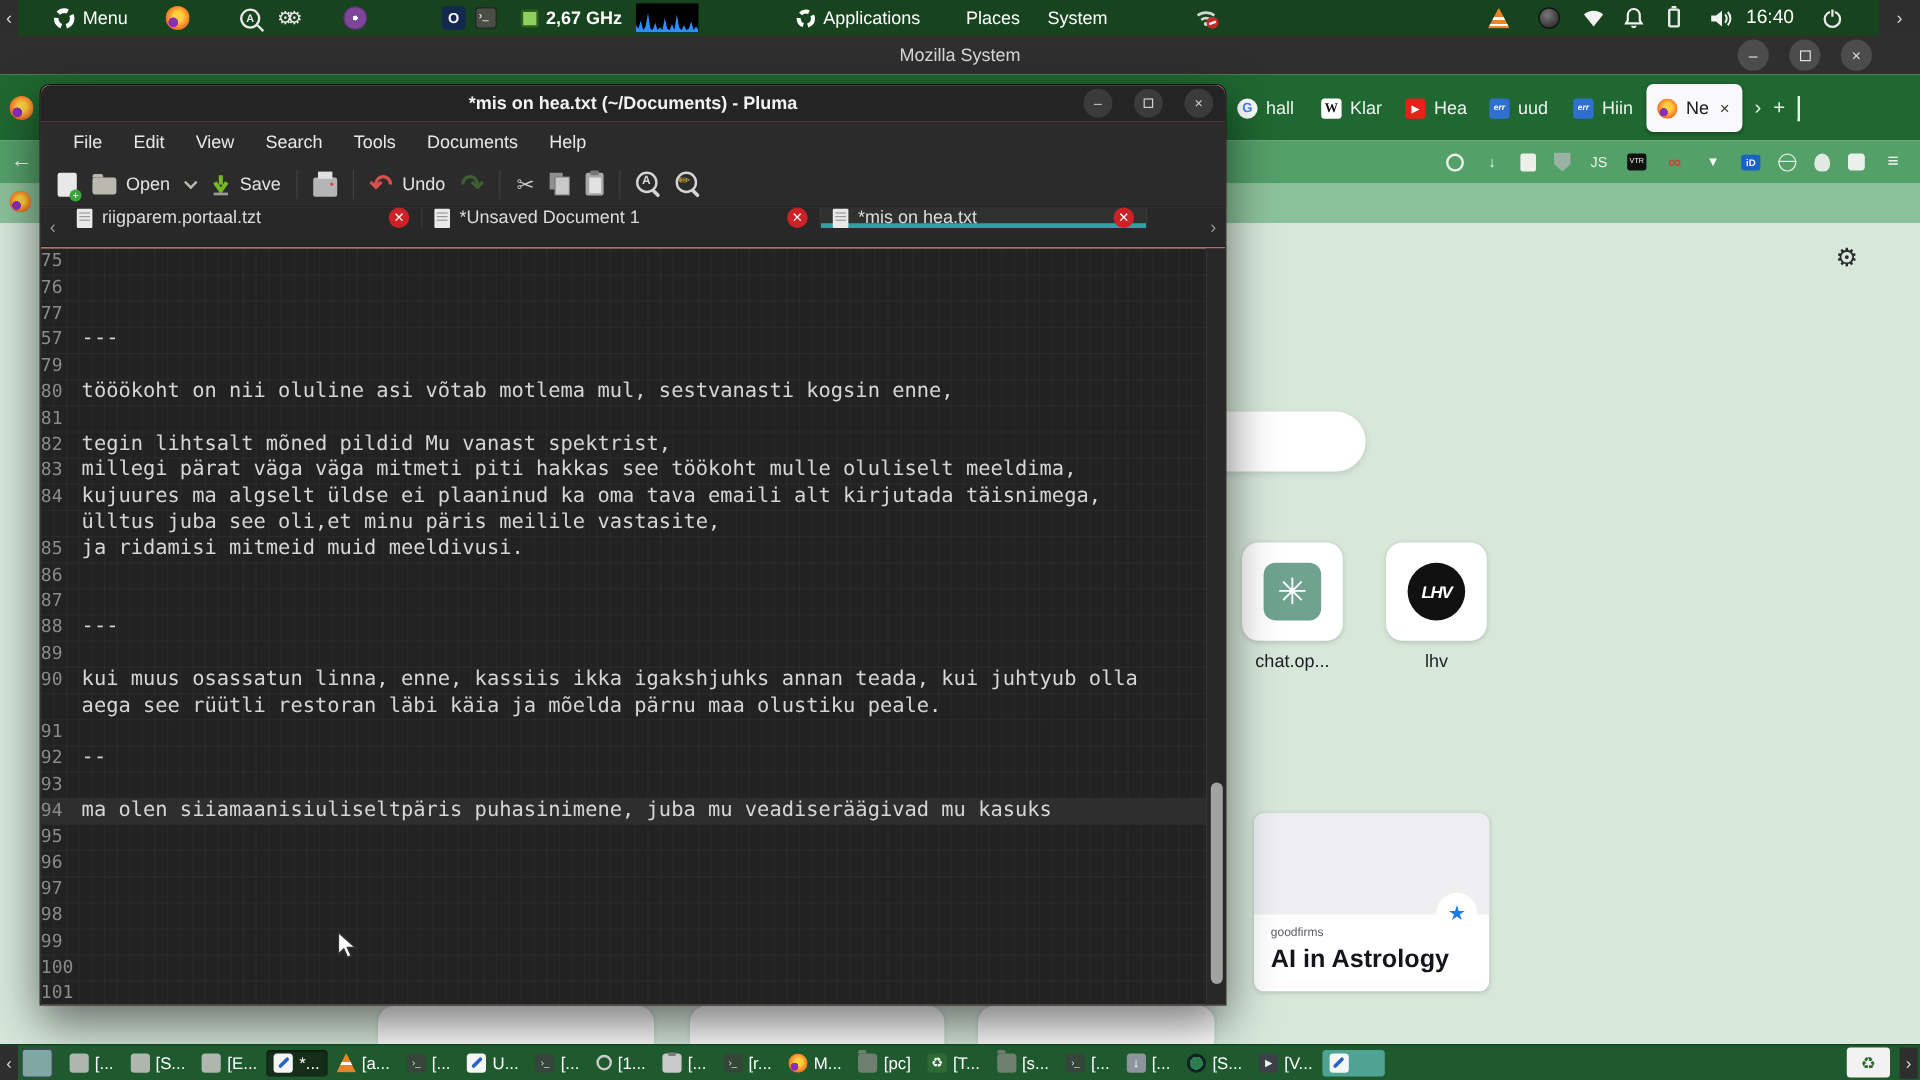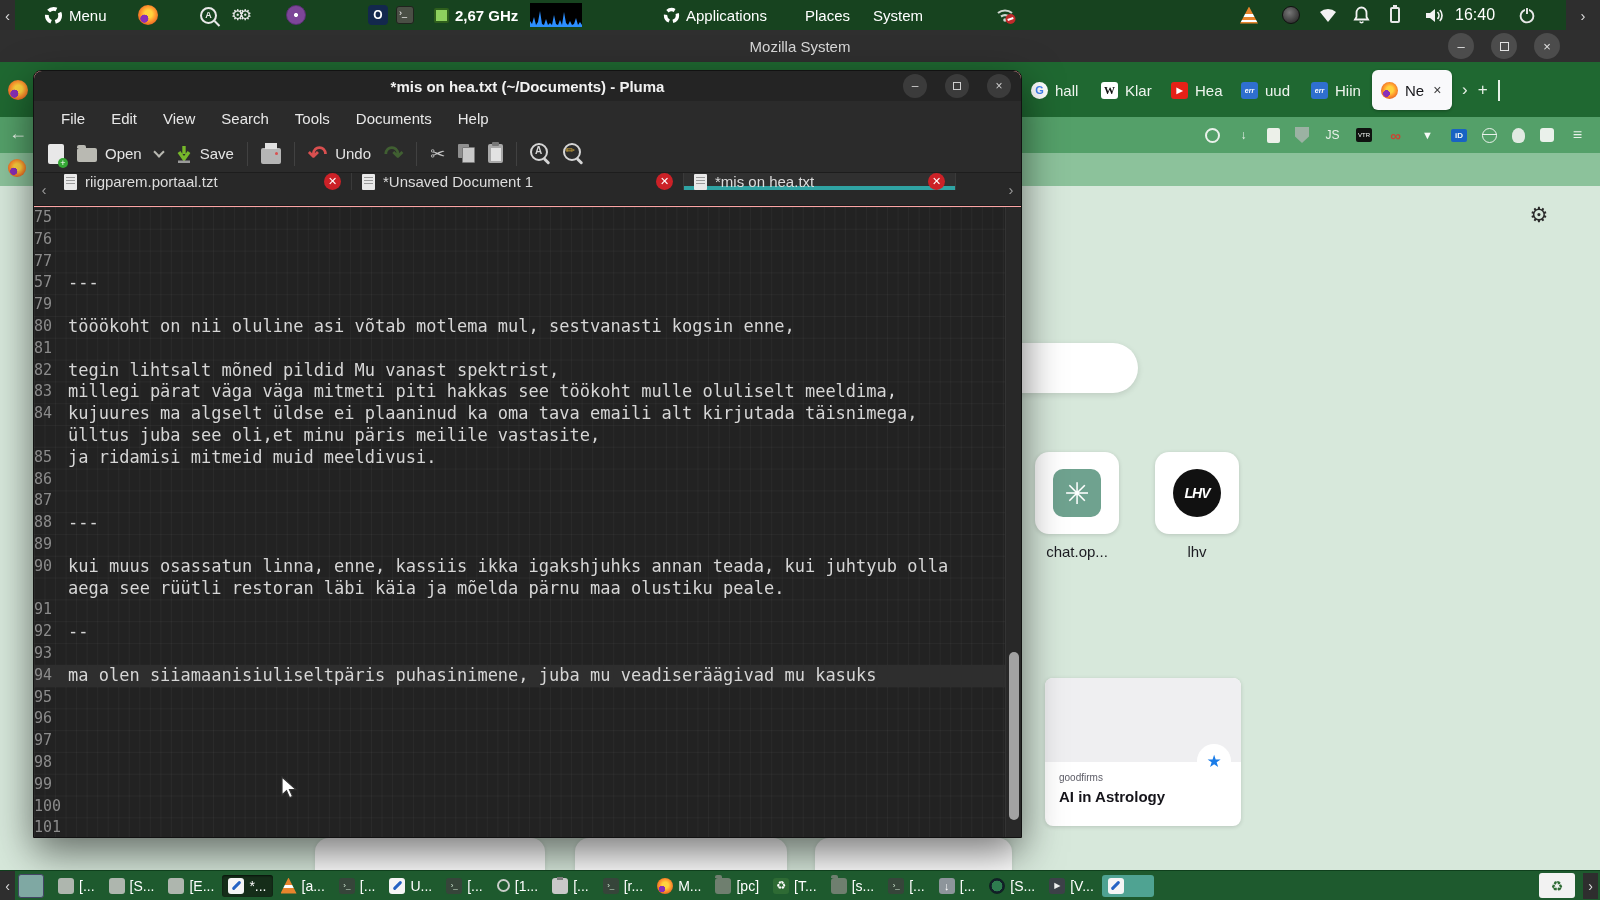--- a/index.html
+++ b/index.html
@@ -79,21 +79,21 @@
   .shortcut { position:absolute; width:84px; text-align:center; }
   .shortcut-card { width:84px; height:82px; background:#fff; border-radius:14px; box-shadow:0 1px 4px rgba(0,0,0,.15); display:flex; align-items:center; justify-content:center; }
   .sc-openai { width:48px; height:48px; border-radius:10px; background:#6fa28f; color:#fff; font-size:30px; display:flex; align-items:center; justify-content:center; }
   .sc-lhv { width:48px; height:48px; border-radius:50%; background:#111; color:#fff; font-weight:bold; font-style:italic; font-size:14px; display:flex; align-items:center; justify-content:center; letter-spacing:-1px; }
   .shortcut-label { margin-top:9px; font-size:15px; color:#1c1c22; }
   .article-card { position:absolute; left:1045px; top:492px; width:196px; height:148px; background:#fff; border-radius:8px; box-shadow:0 1px 4px rgba(0,0,0,.15); overflow:visible; }
   .article-img { width:196px; height:84px; background:#efeff1; border-radius:8px 8px 0 0; }
   .star-circle { position:absolute; left:152px; top:66px; width:34px; height:34px; border-radius:50%; background:#fff; display:flex; align-items:center; justify-content:center; color:#1a7ce8; font-size:17px; }
   .article-body { padding:10px 14px 0 14px; }
   .article-src { font-size:10px; color:#5c5c66; }
-  .article-title { margin-top:5px; font-size:15px; font-weight:bold; color:#15141a; }
+  .article-title { margin-top:5px; font-size:21px; font-weight:bold; color:#15141a; }
   .peek { position:absolute; top:652px; height:40px; background:#fff; border-radius:14px 14px 0 0; box-shadow:0 0 4px rgba(0,0,0,.1); }
 
   
   .pluma { position:absolute; left:33px; top:70px; width:989px; height:768px; background:#fca5a5; z-index:10;
     border-radius:8px 8px 0 0; box-shadow:0 14px 40px rgba(0,0,0,.55); border:1px solid #121212; }
   .p-titlebar { position:relative; height:30px; background:#242424; border-radius:8px 8px 0 0; display:flex; align-items:center; justify-content:center; }
   .p-title { color:#f2f2f2; font-size:15px; font-weight:bold; }
   .p-ctrls { position:absolute; right:10px; top:3px; display:flex; gap:18px; }
   .p-cbtn { width:24px; height:24px; border-radius:50%; background:#3b3b3b; color:#cfcfcf; display:flex; align-items:center; justify-content:center; font-size:12px; }
   .p-restore { width:8px; height:8px; border:1.5px solid #cfcfcf; }

